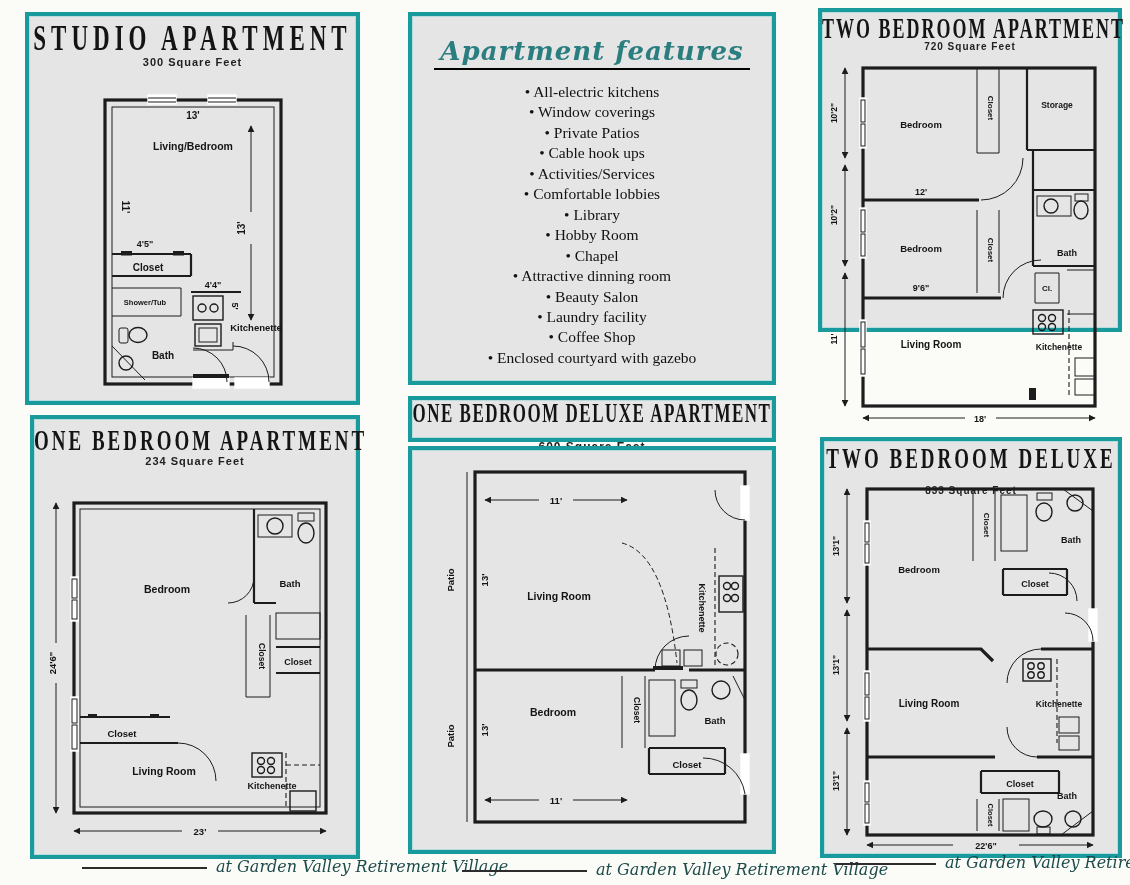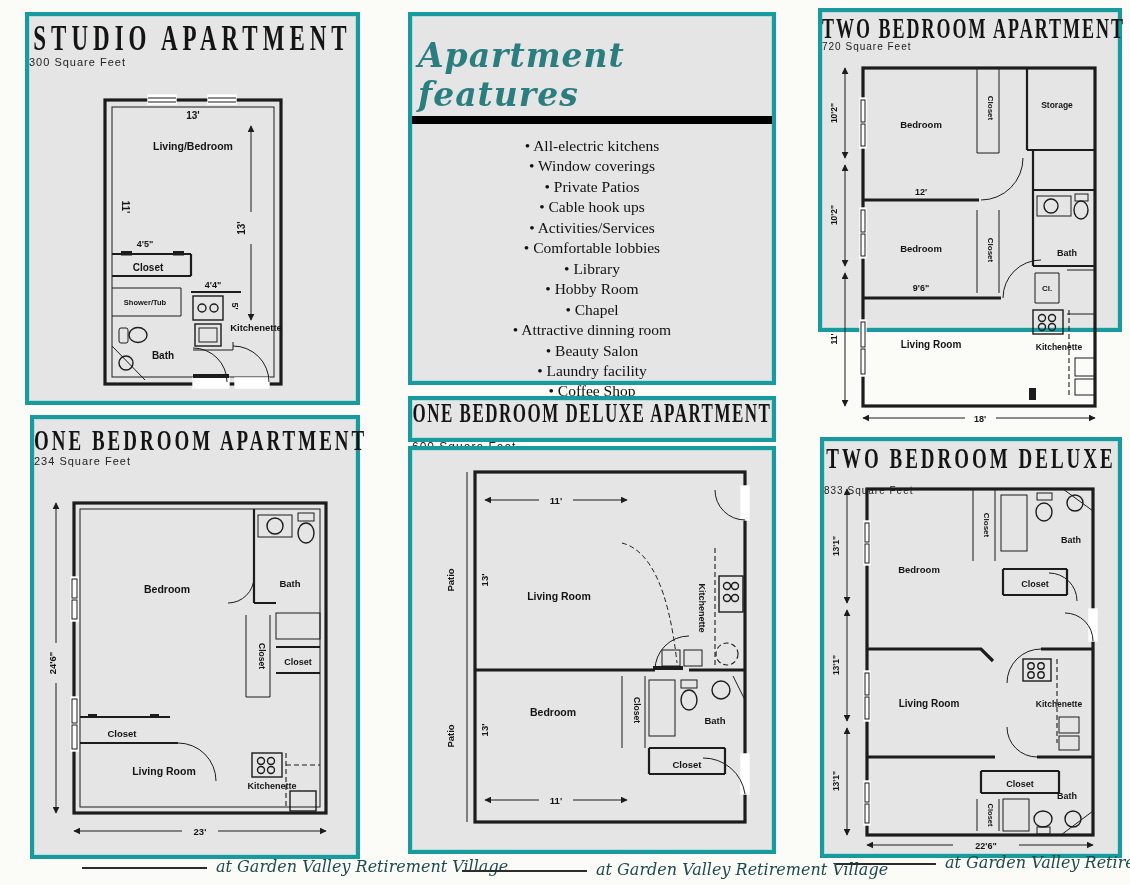--- a/index.html
+++ b/index.html
@@ -1,29 +1,29 @@
 <!DOCTYPE html>
 <html><head>
 <meta charset="utf-8">
 <style>
   html,body{margin:0;padding:0;}
   body{width:1130px;height:885px;position:relative;background:#fbfbf7;font-family:"Liberation Sans",sans-serif;overflow:hidden;}
   .panel{position:absolute;background:#e5e5e5;border:4px solid #199a9c;box-shadow:inset 0 0 0 1px #b7dcdc;box-sizing:border-box;}
   .bigtitle{display:block;text-align:center;margin-top:10px;}
   .bigtitle>span{display:inline-block;font-family:"Liberation Serif",serif;font-weight:700;transform:scaleY(1.6);transform-origin:center;white-space:nowrap;color:#141414;}
-  .subtitle{text-align:left;font-size:11px;font-weight:400;letter-spacing:1px;color:#222;margin-top:4px;}
+  .subtitle{text-align:center;font-size:11px;font-weight:700;letter-spacing:1px;color:#222;margin-top:4px;}
   .plan{position:absolute;}
   .plan line,.plan rect,.plan path,.plan ellipse,.plan circle,.plan polyline{stroke:#1c1c1c;fill:none;stroke-width:1.4;}
   .plan .w3{stroke-width:3.2;} .plan .w2{stroke-width:2.2;} .plan .w1{stroke-width:1;}
   .plan .dim{stroke-width:1;}
   .plan .white{stroke:#ffffff;fill:#ffffff;}
   .plan .fillb{fill:#1c1c1c;stroke:none;}
   .plan .dash{stroke-dasharray:5 3;stroke-width:1.1;}
   .plan text{font-family:"Liberation Sans",sans-serif;font-weight:700;fill:#141414;stroke:none;}
-  .feat-title{width:fit-content;margin:20px auto 0;font-family:"DejaVu Serif",serif;font-style:italic;font-weight:700;font-size:33px;color:#2b7e80;border-bottom:8px solid #000000;padding:0 6px 2px;letter-spacing:1px;}
+  .feat-title{width:fit-content;margin:20px auto 0;font-family:"DejaVu Serif",serif;font-style:italic;font-weight:700;font-size:26px;color:#2b7e80;border-bottom:2px solid #000000;padding:0 6px 2px;letter-spacing:1px;}
   .feat-list{margin-top:12px;padding:0 18px;text-align:center;font-family:"Liberation Serif",serif;font-size:15.5px;color:#111;line-height:1.32;}
   .feat-item::before{content:"• ";}
   .footer{position:absolute;white-space:nowrap;font-family:"DejaVu Serif",serif;font-style:italic;font-size:16px;color:#1d4b4b;}
   .footer-line{display:inline-block;width:125px;border-top:2px solid #2c2c2c;vertical-align:middle;margin-right:9px;}
 </style>
 </head>
 <body>
 
 <div class="panel" style="left:25px;top:12px;width:335px;height:393px;">
   <div class="bigtitle"><span style="font-size:23px;letter-spacing:5px;">STUDIO APARTMENT</span></div>

